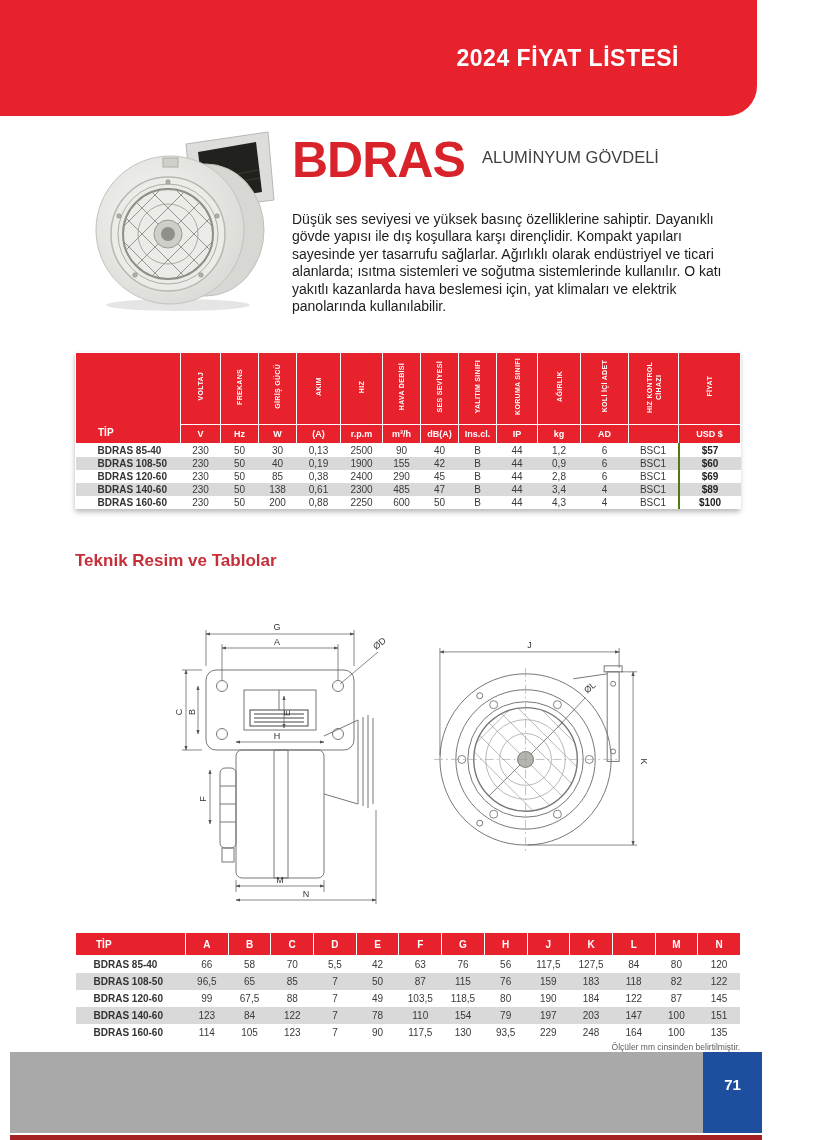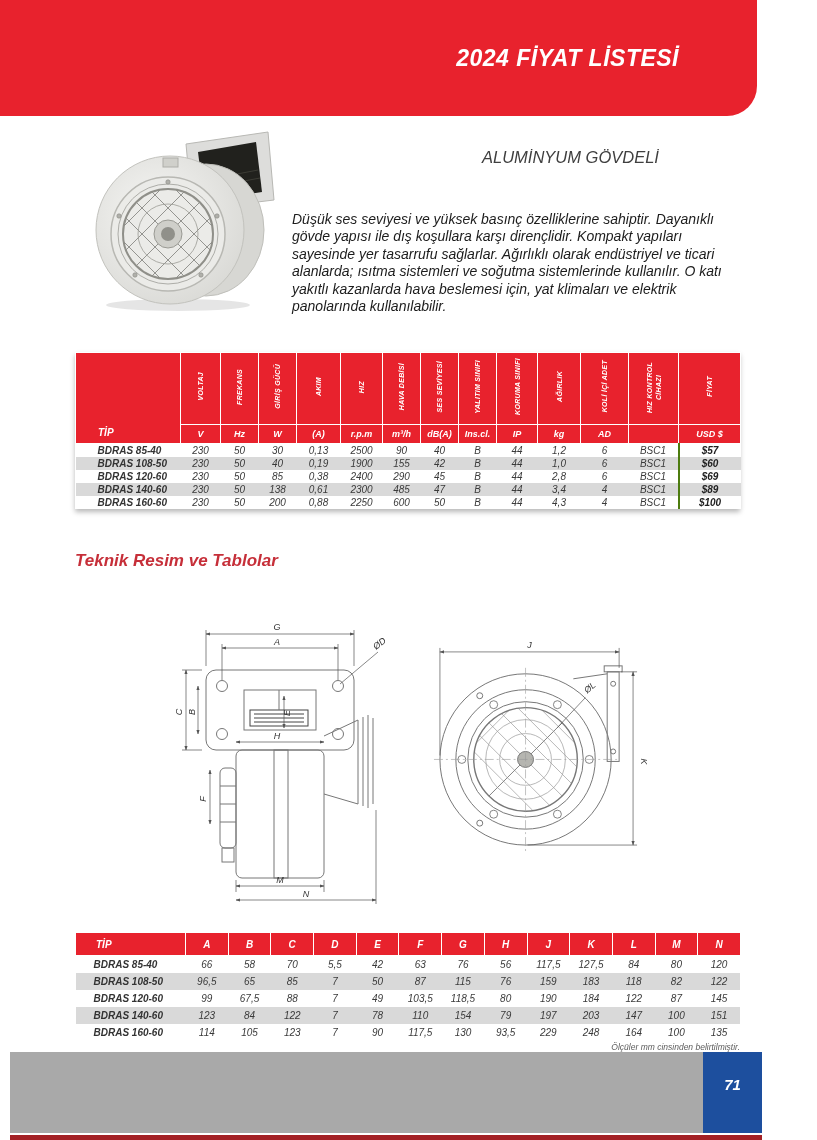--- a/index.html
+++ b/index.html
@@ -1,17 +1,17 @@
 <!DOCTYPE html>
 <html><head>
 <meta charset="utf-8">
 <style>
   html,body{margin:0;padding:0;background:#ffffff;}
   .page{position:relative;width:817px;height:1140px;background:#fff;overflow:hidden;
-        font-family:"Liberation Sans",sans-serif;font-style:italic;}
+        font-family:"Liberation Sans",sans-serif;}
 
   
   .header-band{position:absolute;left:0;top:0;width:757px;height:116px;background:#e8222d;
     border-bottom-right-radius:30px;display:flex;align-items:center;justify-content:flex-end;
     padding-right:78px;box-sizing:border-box;}
   .header-title{color:#fff;font-size:23px;font-weight:bold;letter-spacing:.5px;}
 
   
   .product-photo{position:absolute;left:78px;top:122px;width:206px;height:192px;}
   .product-name{position:absolute;left:292px;top:134px;font-size:50px;font-weight:bold;
@@ -127,20 +127,21 @@
     </g>
     <g fill="#b0b0aa" stroke="#8a8a84" stroke-width="0.6">
       <circle cx="139" cy="94" r="2.2"></circle>
         <circle cx="90" cy="60" r="2.2"></circle>
       <circle cx="41" cy="94" r="2.2"></circle>
         <circle cx="57" cy="153" r="2.2"></circle>
         <circle cx="123" cy="153" r="2.2"></circle>
     </g>
   </svg>
 
+  <div class="product-name">BDRAS</div>
   <div class="product-subtitle">
     <div>ALUMİNYUM GÖVDELİ</div>
   </div>
   <div class="product-desc">Düşük ses seviyesi ve yüksek basınç özelliklerine sahiptir. Dayanıklı gövde yapısı ile dış koşullara karşı dirençlidir. Kompakt yapıları sayesinde yer tasarrufu sağlarlar. Ağırlıklı olarak endüstriyel ve ticari alanlarda; ısıtma sistemleri ve soğutma sistemlerinde kullanılır. O katı yakıtlı kazanlarda hava beslemesi için, yat klimaları ve elektrik panolarında kullanılabilir.</div>
 
   <div class="tbl-wrap" id="spec-wrap">
     <table>
       <colgroup>
         <col style="width:105px">
           <col style="width:40px">
@@ -211,21 +212,21 @@
             <td>BDRAS 108-50</td>
             <td>230</td>
             <td>50</td>
             <td>40</td>
             <td>0,19</td>
             <td>1900</td>
             <td>155</td>
             <td>42</td>
             <td>B</td>
             <td>44</td>
-            <td>1,0</td>
+            <td>0,9</td>
             <td>6</td>
             <td>BSC1</td>
             <td>$60</td>
           </tr>
           <tr>
             <td>BDRAS 120-60</td>
             <td>230</td>
             <td>50</td>
             <td>85</td>
             <td>0,38</td>

